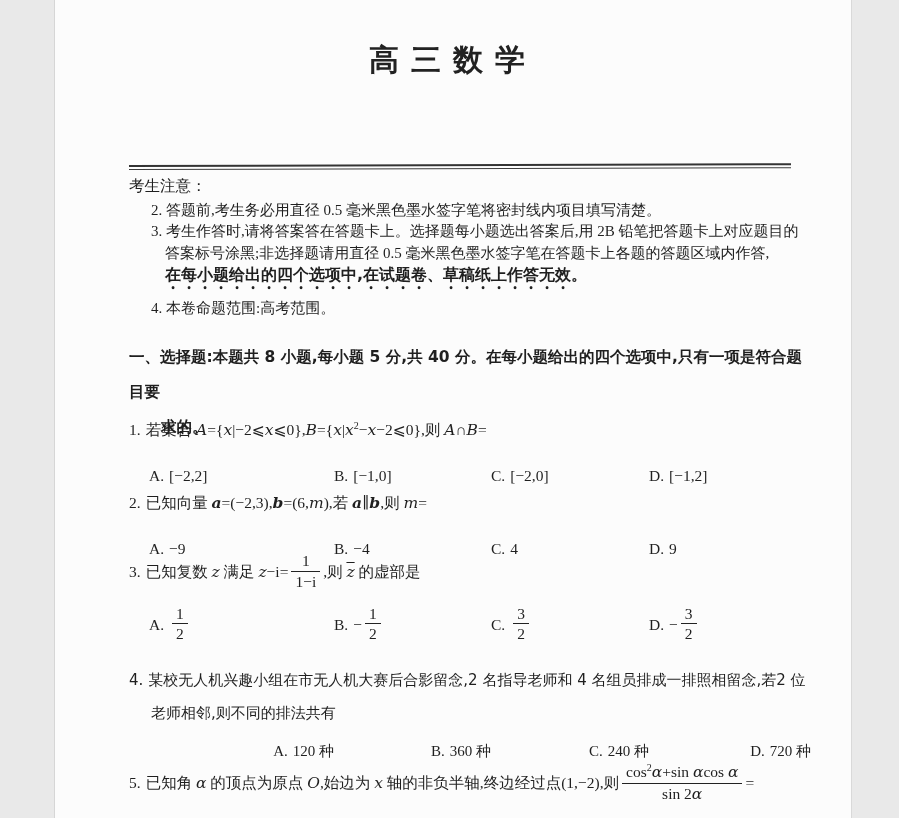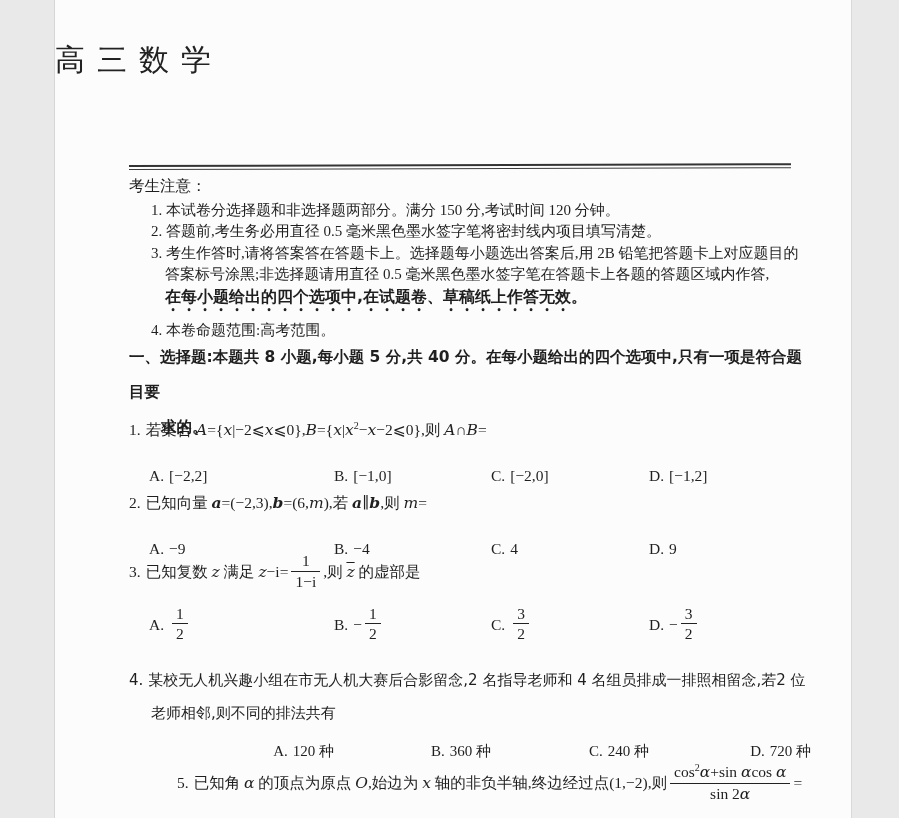--- a/index.html
+++ b/index.html
@@ -9,21 +9,21 @@
     font-family:"Liberation Serif","DejaVu Serif",serif;
     color:#1f1f1f;
   }
   .paper{
     position:absolute;top:0;bottom:0;left:54px;width:796px;
     background:#fcfcfc;
     border-left:1px solid #d6d6d6;border-right:1px solid #d9d9d9;
   }
   .title{
     position:absolute;top:40px;left:0;right:0;
-    font-size:30px;font-weight:normal;
+    text-align:center;font-size:30px;font-weight:bold;
     letter-spacing:12px;color:#222;
     font-family:"DejaVu Serif","Liberation Serif",serif;
   }
   .rule{
     position:absolute;top:165px;left:74px;width:662px;height:2px;
     border-top:2px solid #333;border-bottom:1px solid #3c3c3c;
     transform:rotate(-0.15deg);transform-origin:left center;
   }
   .notice{position:absolute;top:176px;left:74px;right:48px;font-size:15px;line-height:21.5px;}
   .notice-heading{
@@ -45,21 +45,21 @@
     font-family:"DejaVu Sans","Liberation Sans",sans-serif;
     font-weight:bold;font-size:15.5px;line-height:35px;
   }
   .section-heading .l2{padding-left:32px;}
   .questions{position:absolute;top:6px;left:74px;right:40px;height:818px;}
   .q{position:absolute;left:0;right:0;font-size:15.5px;}
   .q:nth-child(1){top:407px;}
   .q:nth-child(2){top:484px;}
   .q:nth-child(3){top:548px;}
   .q:nth-child(4){top:658px;}
-  .q:nth-child(5){top:758px;margin-left:48px;}
+  .q:nth-child(5){top:758px;}
   .stem-line{line-height:26px;}
   .q:nth-child(4) .stem-line{line-height:33px;
     font-family:"DejaVu Sans","Liberation Sans",sans-serif;font-size:15px;}
   .stem-line.cont{padding-left:22px;}
   .qnum{margin-right:5px;}
   .opts{
     display:grid;grid-template-columns:185px 157px 158px auto;
     margin-left:20px;margin-top:24px;align-items:center;
   }
   .q:nth-child(3) .opts{margin-top:14px;}
@@ -80,23 +80,20 @@
 </head>
 <body>
 
 <div class="paper">
   <div class="title">高三数学</div>
   <div class="rule"></div>
 
   <div class="notice">
     <div class="notice-heading">考生注意：</div>
     <div id="notice-items">
-        <div class="n-item">
-          <div class="n-line">1. 本试卷分选择题和非选择题两部分。满分 150 分,考试时间 120 分钟。</div>
-        </div>
         <div class="n-item">
           <div class="n-line">2. 答题前,考生务必用直径 0.5 毫米黑色墨水签字笔将密封线内项目填写清楚。</div>
         </div>
         <div class="n-item">
           <div class="n-line">3. 考生作答时,请将答案答在答题卡上。选择题每小题选出答案后,用 2B 铅笔把答题卡上对应题目的</div>
           <div class="n-line cont">答案标号涂黑;非选择题请用直径 0.5 毫米黑色墨水签字笔在答题卡上各题的答题区域内作答,</div>
           <div class="n-line cont bold dots">在每小题给出的四个选项中,在试题卷、草稿纸上作答无效。</div>
         </div>
         <div class="n-item">
           <div class="n-line">4. 本卷命题范围:高考范围。</div>

